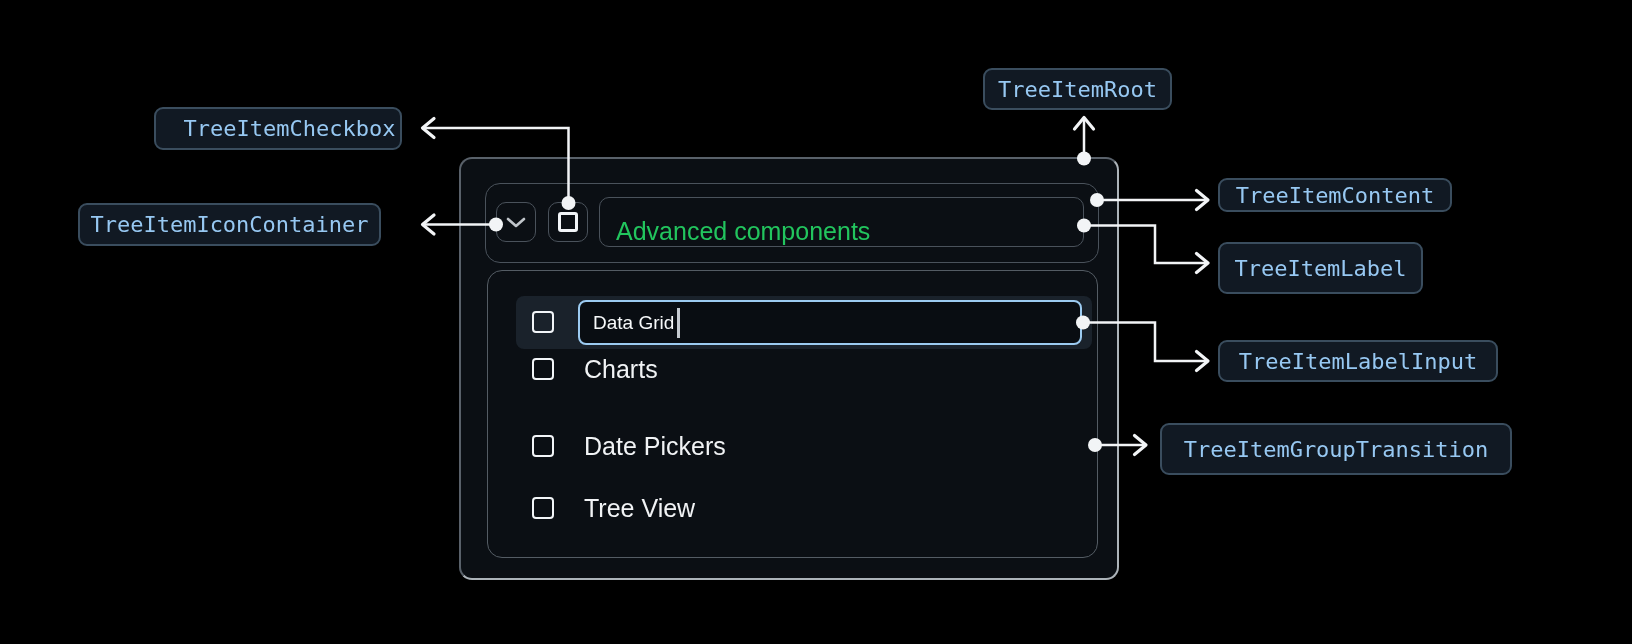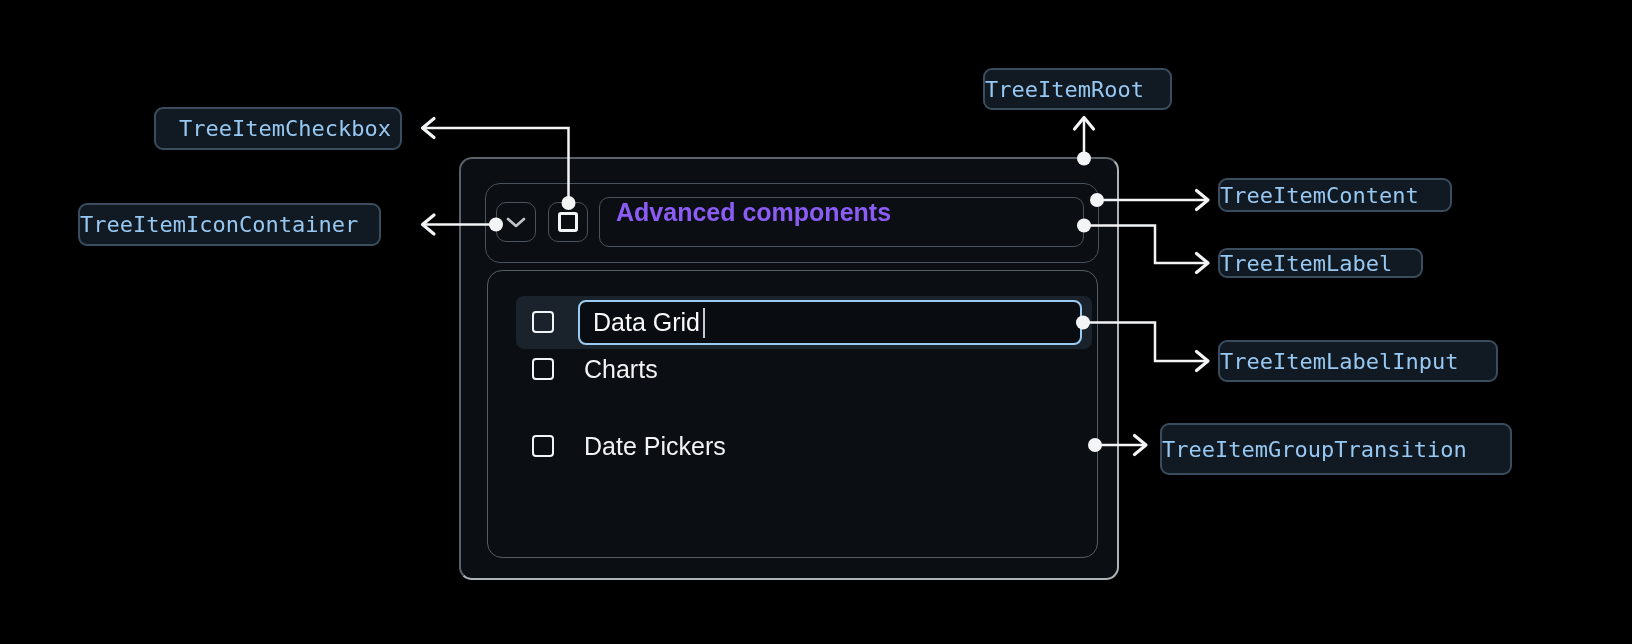--- a/index.html
+++ b/index.html
@@ -12,46 +12,46 @@
     background:#0B0F14;border:2px solid;border-radius:13px;
     border-color:#59616A #ACB3B9 #ACB3B9 #59616A;}
   .content-box{position:absolute;left:24px;top:24px;width:614px;height:80px;
     border:1.5px solid #4A525B;border-radius:15px;}
   .icon-btn{position:absolute;width:40px;height:40px;border:1.5px solid #4A525B;
     border-radius:10px;display:flex;align-items:center;justify-content:center;}
   .btn-chevron{left:10px;top:18px;}
   .btn-check{left:62px;top:18px;}
   .square-glyph{width:20px;height:20px;border:3px solid #F2F5F8;border-radius:3px;}
   .label-box{position:absolute;left:113px;top:13px;width:485px;height:50px;
-    border:1.5px solid #4A525B;border-radius:10px;display:flex;align-items:flex-start;
-    padding-left:16px;color:#8b5cf6;font-size:25px;font-weight:bold;}
+    border:1.5px solid #4A525B;border-radius:10px;display:flex;align-items:flex-end;
+    padding-left:16px;color:#22c55e;font-size:25px;}
   .group-box{position:absolute;left:26px;top:111px;width:611px;height:288px;
     border:1.5px solid #545C64;border-radius:15px;}
   .row{position:absolute;left:28px;width:576px;height:53px;border-radius:8px;
     display:block;}
   .row.selected{background:#1A222B;}
   .row-check{position:absolute;left:16px;top:15px;width:22px;height:22px;
     border:2.8px solid #F2F5F8;border-radius:4px;}
   .row-label{position:absolute;left:68px;top:0;height:53px;display:flex;
     align-items:center;color:#F1F3F5;font-size:25px;}
   .label-input{position:absolute;left:62px;top:4px;width:504px;height:45px;
     background:#090D12;border:2px solid #9CCBF1;border-radius:8px;
-    display:flex;align-items:center;padding-left:13px;color:#F7F9FA;font-size:25px;}
+    display:flex;align-items:center;padding-left:13px;color:#F7F9FA;font-size:19px;}
   .caret{display:inline-block;width:2.5px;height:30px;background:#C5CAD0;margin-left:3px;}
   .row.r1{top:25px;} .row.r2{top:72px;text-align:right;} .row.r3{top:149px;} .row.r4{top:211px;}
 
   
-  .badge{position:absolute;display:flex;align-items:center;
+  .badge{position:absolute;display:flex;align-items:center;justify-content:center;
     background:#111923;border:2px solid #3A4D5E;border-radius:9px;color:#97C8F2;
     font-family:"DejaVu Sans Mono",monospace;font-size:22px;white-space:nowrap;}
   .bg-checkbox{left:154px;top:107px;width:248px;height:43px;padding-left:23px;}
   .bg-iconcontainer{left:78px;top:203px;width:303px;height:43px;}
   .bg-root{left:983px;top:68px;width:189px;height:42px;}
   .bg-content{left:1218px;top:178px;width:234px;height:34px;}
-  .bg-label{left:1218px;top:242px;width:205px;height:30px;margin-top:6px;}
+  .bg-label{left:1218px;top:242px;width:205px;height:52px;}
   .bg-labelinput{left:1218px;top:340px;width:280px;height:42px;}
   .bg-grouptransition{left:1160px;top:423px;width:352px;height:52px;}
 
   
   .overlay{position:absolute;left:0;top:0;width:1632px;height:644px;pointer-events:none;}
   .overlay path.wire{fill:none;stroke:#F2F4F6;stroke-width:2.5;}
   .overlay path.head{fill:none;stroke:#F2F4F6;stroke-width:3.2;stroke-linecap:round;stroke-linejoin:round;}
   .overlay circle{fill:#F2F4F6;}
   .chev{display:block;}
 </style>
@@ -89,20 +89,24 @@
       <div class="row r2">
         <div class="row-check"></div>
         <div class="row-label">Charts</div>
       </div>
 
       <div class="row r3">
         <div class="row-check"></div>
         <div class="row-label">Date Pickers</div>
       </div>
 
+      <div class="row r4">
+        <div class="row-check"></div>
+        <div class="row-label">Tree View</div>
+      </div>
 
     </div>
   </div>
 
   <div class="badge bg-checkbox">
     <span>TreeItemCheckbox</span>
   </div>
   <div class="badge bg-iconcontainer">
     <span>TreeItemIconContainer</span>
   </div>

